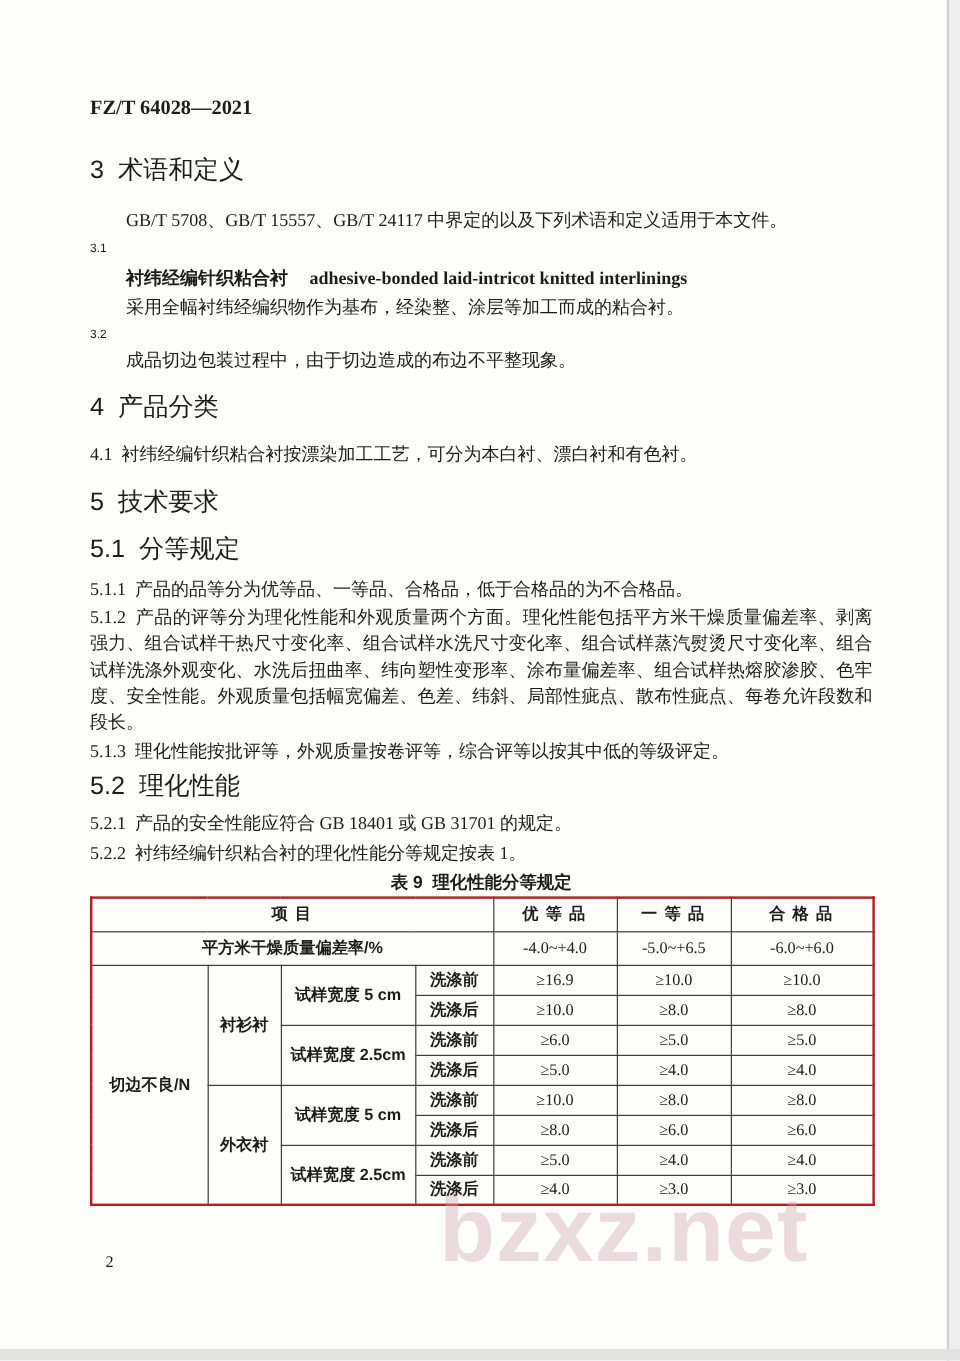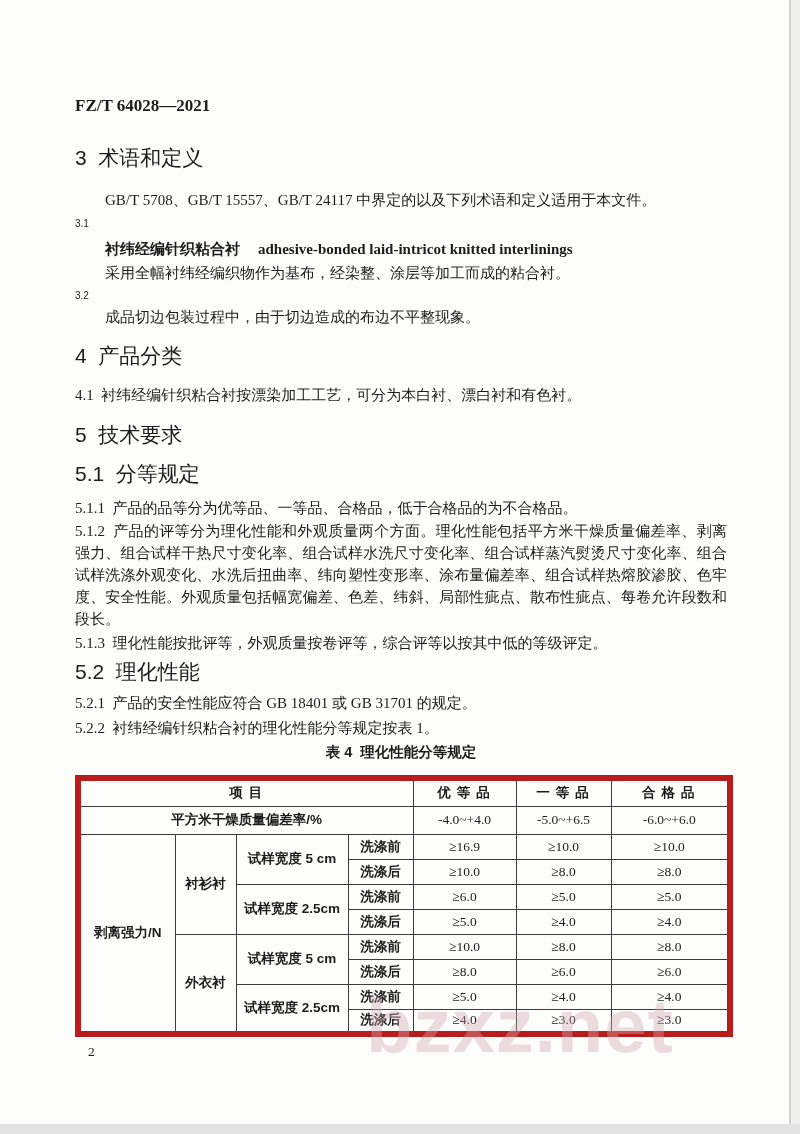--- a/index.html
+++ b/index.html
@@ -11,43 +11,43 @@
     color:#1c1c1c;
   }
   .edge-right {
     position:absolute; top:0; right:0; width:11px; height:1134px;
     background:#efefef; border-left:2px solid #d2d2d2;
   }
   .edge-bottom {
     position:absolute; left:0; bottom:0; width:800px; height:10px;
     background:#e3e3e3;
   }
-  .content { position:absolute; left:75px; top:88px; width:652px; }
+  .content { position:absolute; left:75px; top:72px; width:652px; }
   .h, .para { white-space:pre-wrap; }
   .doc-header {
     margin-top:8px; font-size:17px; font-weight:bold; line-height:20px;
     font-family:"Liberation Serif","DejaVu Serif",serif;
   }
   .h {
     font-weight:normal; font-size:21px; line-height:20px;
     font-family:"Liberation Sans","DejaVu Sans",sans-serif;
   }
   .para { font-size:15px; line-height:22px; text-align:justify; }
   .clause-num { font-size:10px; line-height:20px; font-family:"Liberation Sans","DejaVu Sans",sans-serif; }
   .indent { text-indent:2em; }
   .term-line { font-weight:bold; }
   .term-zh { font-family:"Liberation Sans","DejaVu Sans",sans-serif; }
   .term-en { margin-left:18px; font-family:"Liberation Serif","DejaVu Serif",serif;margin-top:40px; }
   .caption {
     margin-top:3px; text-align:center; font-weight:bold; font-size:14.5px; line-height:20px;
     font-family:"Liberation Sans","DejaVu Sans",sans-serif; white-space:pre-wrap;
   }
   table.t1 {
-    margin-top:13px; width:652px; border-collapse:collapse;
-    border:6px solid #b91c1c; table-layout:fixed;
+    margin-top:1px; width:652px; border-collapse:collapse;
+    border:2px solid #b91c1c; table-layout:fixed;
   }
   table.t1 td {
     border:1px solid #3c3c3c; text-align:center; vertical-align:middle;
     font-size:13.5px; padding:0 2px; height:25px; overflow:hidden;
   }
   table.t1 tr.hrow td { height:28px; }
   .lbl { font-weight:bold; font-family:"Liberation Sans","DejaVu Sans",sans-serif; }
   .spread { letter-spacing:6px; padding-left:6px !important; }
   .page-num {
     position:absolute; left:88px; top:1044px; font-size:13.5px;
@@ -91,21 +91,21 @@
     <div class="h mt19">5.1  分等规定</div>
 
     <div class="para mt13">5.1.1  产品的品等分为优等品、一等品、合格品，低于合格品的为不合格品。</div>
     <div class="para mt1">5.1.2  产品的评等分为理化性能和外观质量两个方面。理化性能包括平方米干燥质量偏差率、剥离强力、组合试样干热尺寸变化率、组合试样水洗尺寸变化率、组合试样蒸汽熨烫尺寸变化率、组合试样洗涤外观变化、水洗后扭曲率、纬向塑性变形率、涂布量偏差率、组合试样热熔胶渗胶、色牢度、安全性能。外观质量包括幅宽偏差、色差、纬斜、局部性疵点、散布性疵点、每卷允许段数和段长。</div>
     <div class="para mt2">5.1.3  理化性能按批评等，外观质量按卷评等，综合评等以按其中低的等级评定。</div>
 
     <div class="h mt8">5.2  理化性能</div>
     <div class="para mt10">5.2.1  产品的安全性能应符合 GB 18401 或 GB 31701 的规定。</div>
     <div class="para mt3">5.2.2  衬纬经编针织粘合衬的理化性能分等规定按表 1。</div>
 
-    <div class="caption">表 4  理化性能分等规定</div>
+    <div class="caption">表 9  理化性能分等规定</div>
 
     <table class="t1">
       <colgroup>
         <col style="width:97px">
           <col style="width:61px">
           <col style="width:112px">
           <col style="width:65px">
         <col style="width:103px">
           <col style="width:95px">
           <col style="width:119px">
@@ -117,21 +117,21 @@
         <td class="lbl spread">一等品</td>
         <td class="lbl spread">合格品</td>
       </tr>
       <tr class="hrow">
         <td colspan="4" class="lbl">平方米干燥质量偏差率/%</td>
         <td>-4.0~+4.0</td>
         <td>-5.0~+6.5</td>
         <td>-6.0~+6.0</td>
       </tr>
       <tr>
-        <td rowspan="8" class="lbl">剥离强力/N</td>
+        <td rowspan="8" class="lbl">切边不良/N</td>
         <td rowspan="4" class="lbl">衬衫衬</td>
         <td rowspan="2" class="lbl">试样宽度 5 cm</td>
         <td class="lbl">洗涤前</td>
         <td>≥16.9</td>
         <td>≥10.0</td>
         <td>≥10.0</td>
       </tr>
       <tr>
         <td class="lbl">洗涤后</td>
         <td>≥10.0</td>

